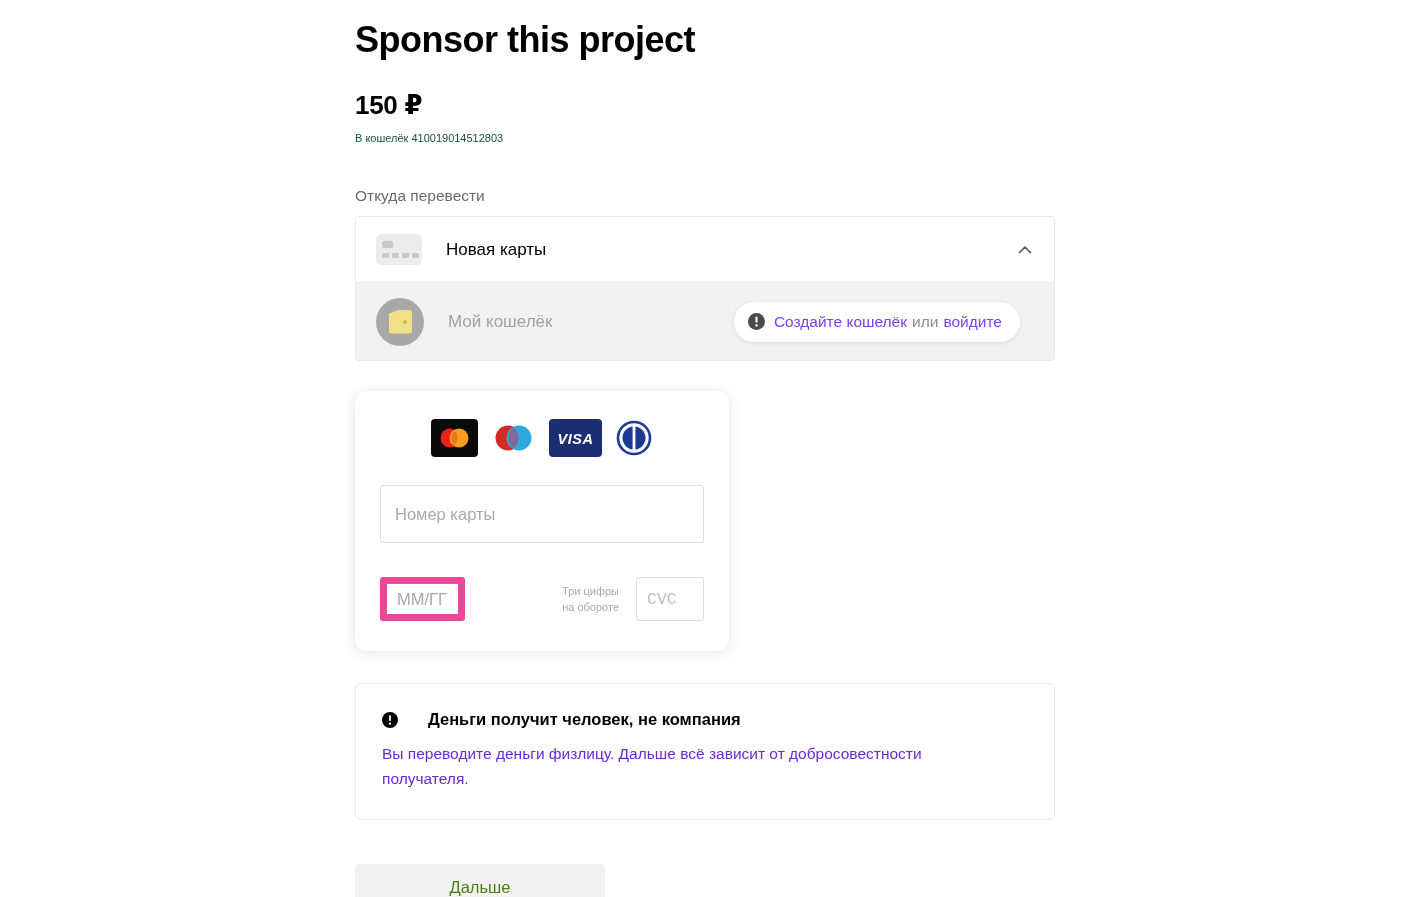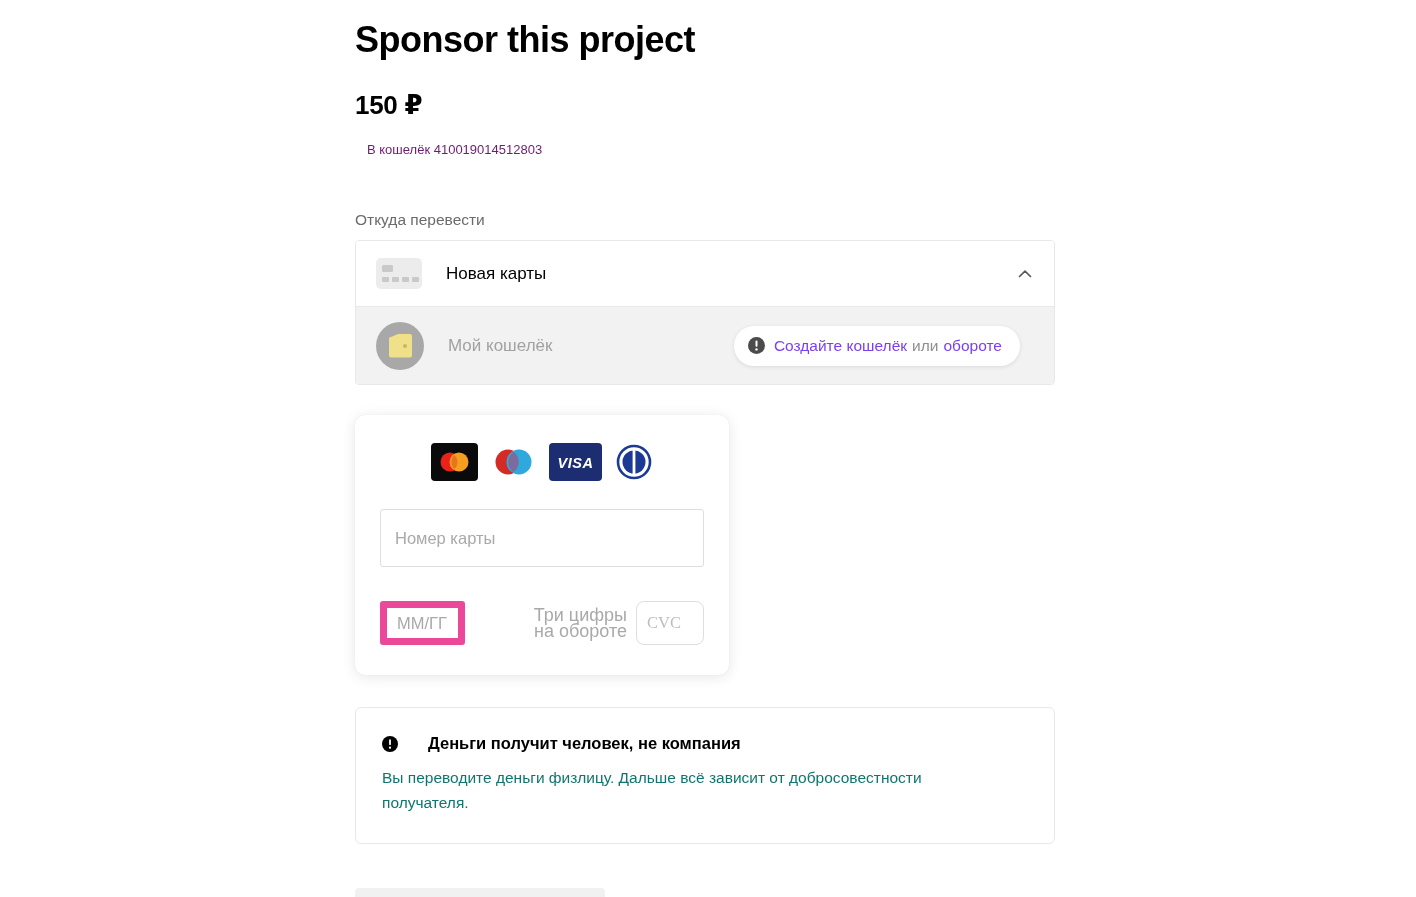--- a/index.html
+++ b/index.html
@@ -42,23 +42,23 @@
     font-size: 26px;
     font-weight: bold;
     color: #000000;
     margin: 0;
     padding-top: 28px;
     line-height: 30px;
     letter-spacing: -0.3px;
   }
 
   .wallet-line {
-    font-size: 13px;
-    color: #701a75;
-    margin: 12px;
+    font-size: 11px;
+    color: #14532d;
+    margin: 0;
     padding-top: 8px;
     line-height: 20px;
   }
 
   .section-label {
     font-size: 15.5px;
     color: #6b6b6b;
     margin: 0;
     padding-top: 38px;
     padding-bottom: 10px;
@@ -239,39 +239,39 @@
     font-family: "Liberation Sans", sans-serif;
   }
   .input-exp::placeholder { color: #a9a9a9; }
 
   .cvc-group {
     margin-left: auto;
     display: flex;
     align-items: center;
   }
   .cvc-hint {
-    font-size: 18px;
+    font-size: 11px;
     color: #a9a9a9;
     text-align: right;
     line-height: 16px;
-    margin-right: 9px;
+    margin-right: 17px;
     white-space: pre-line;
   }
   .input-cvc {
     width: 68px;
     height: 44px;
     border: 1px solid #dedede;
-    border-radius: 8px;
+    border-radius: 3px;
     padding: 0 10px;
     font-size: 16.5px;
     color: #333;
     background: #fff;
     outline: none;
     text-align: left;
-    font-family: Liberation Serif, serif;
+    font-family: Liberation Mono, monospace;
   }
   .input-cvc::placeholder { color: #bdbdbd; }
 
   
   .notice {
     width: 700px;
     margin-top: 32px;
     border: 1px solid #e8e8e8;
     border-radius: 6px;
     padding: 24px 26px 28px 26px;
@@ -286,21 +286,21 @@
     line-height: 22px;
     gap: 20px;
   }
   .notice-title .excl {
     width: 16px; height: 16px;
     margin-right: 10px;
     flex: 0 0 auto;
   }
   .notice-body {
     font-size: 15.5px;
-    color: #0f766e;
+    color: #6d28d9;
     line-height: 25px;
     margin-top: 11px;
     max-width: 600px;
   }
 
   
   .submit-btn {
     margin-top: 44px;
     width: 250px;
     height: 46px;
@@ -355,21 +355,21 @@
         <span class="hint-badge">
           <span class="excl">
             <svg width="17" height="17" viewBox="0 0 17 17">
               <circle cx="8.5" cy="8.5" r="8.5" fill="#4b4b4b"></circle>
               <rect x="7.5" y="3.6" width="2" height="6.2" rx="1" fill="#ffffff"></rect>
               <circle cx="8.5" cy="12.4" r="1.2" fill="#ffffff"></circle>
             </svg>
           </span>
           <span class="hint-link">Создайте кошелёк</span>
           <span class="hint-sep">или</span>
-          <span class="hint-link">обороте</span>
+          <span class="hint-link">войдите</span>
         </span>
       </div>
 
     </div>
 
     <div class="card-form">
 
       <div class="brands">
 
         <svg class="brand" width="47" height="38" viewBox="0 0 47 38">

